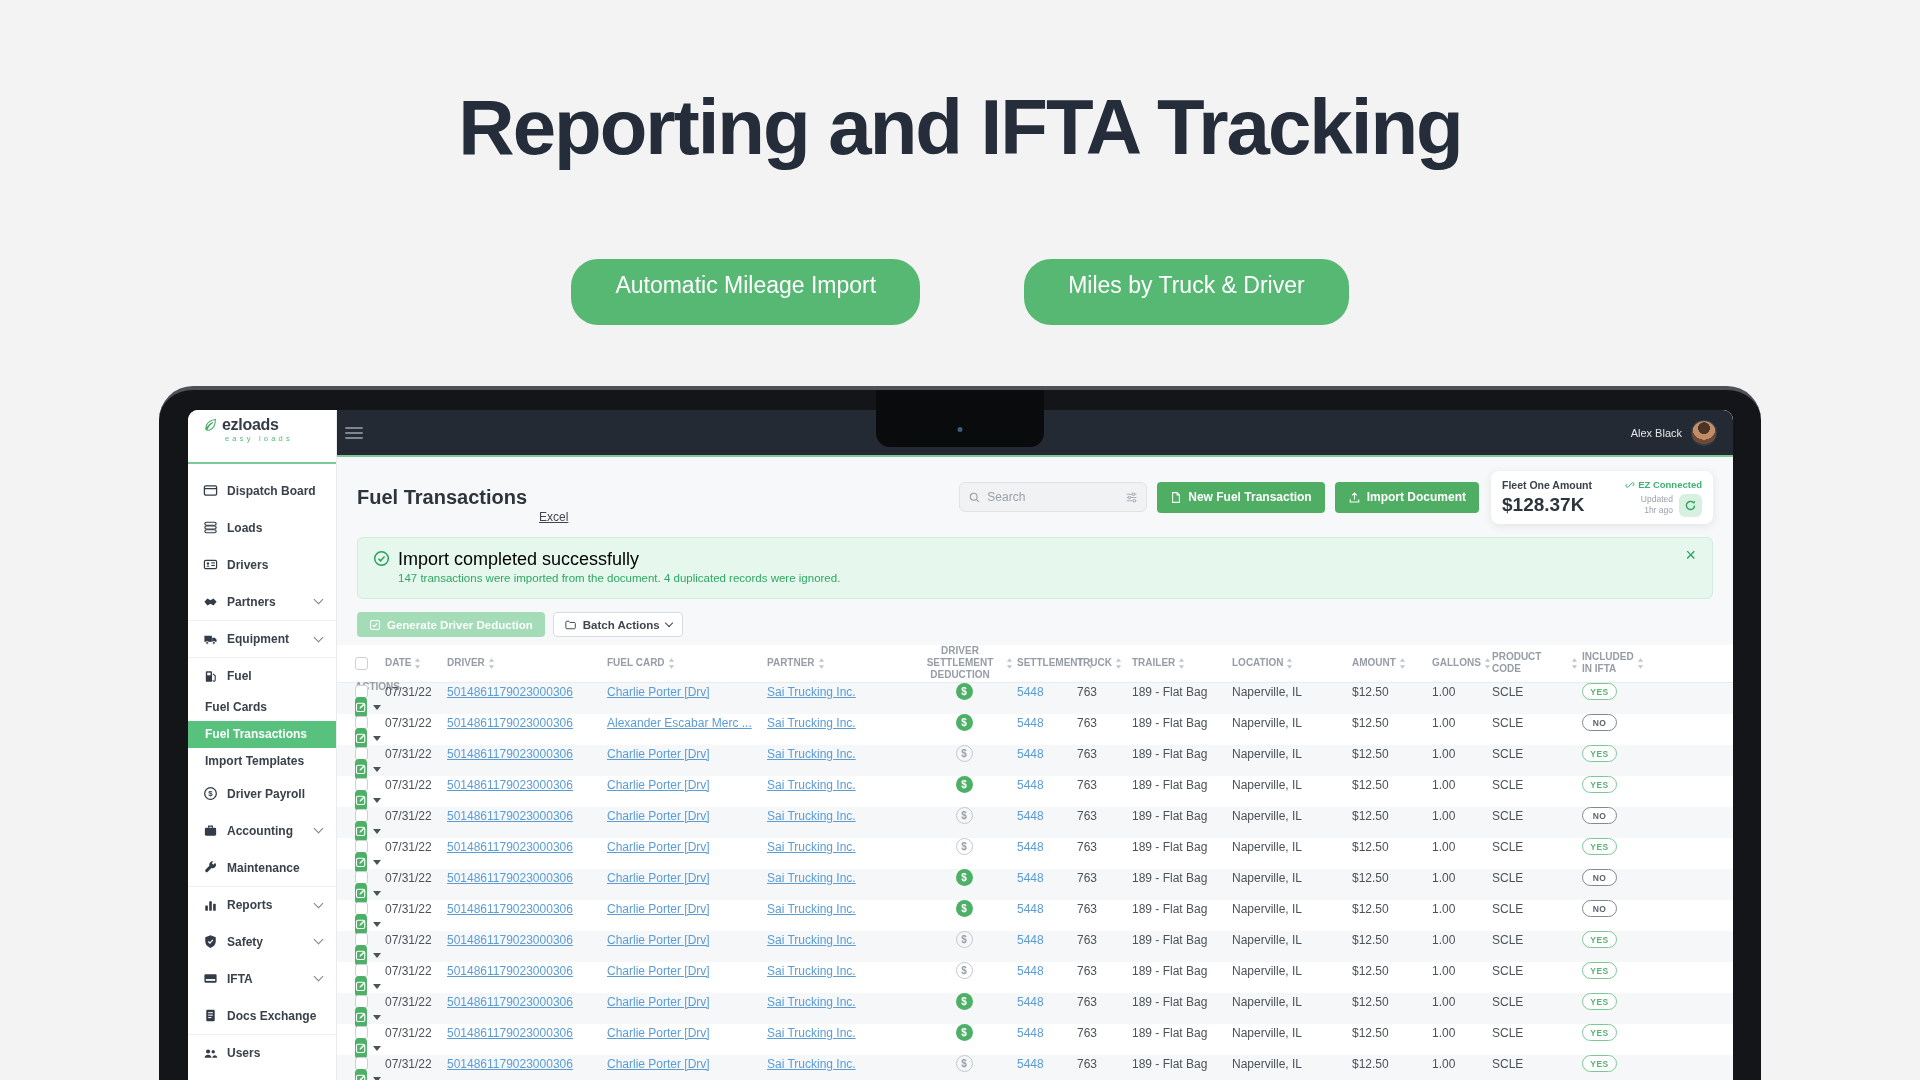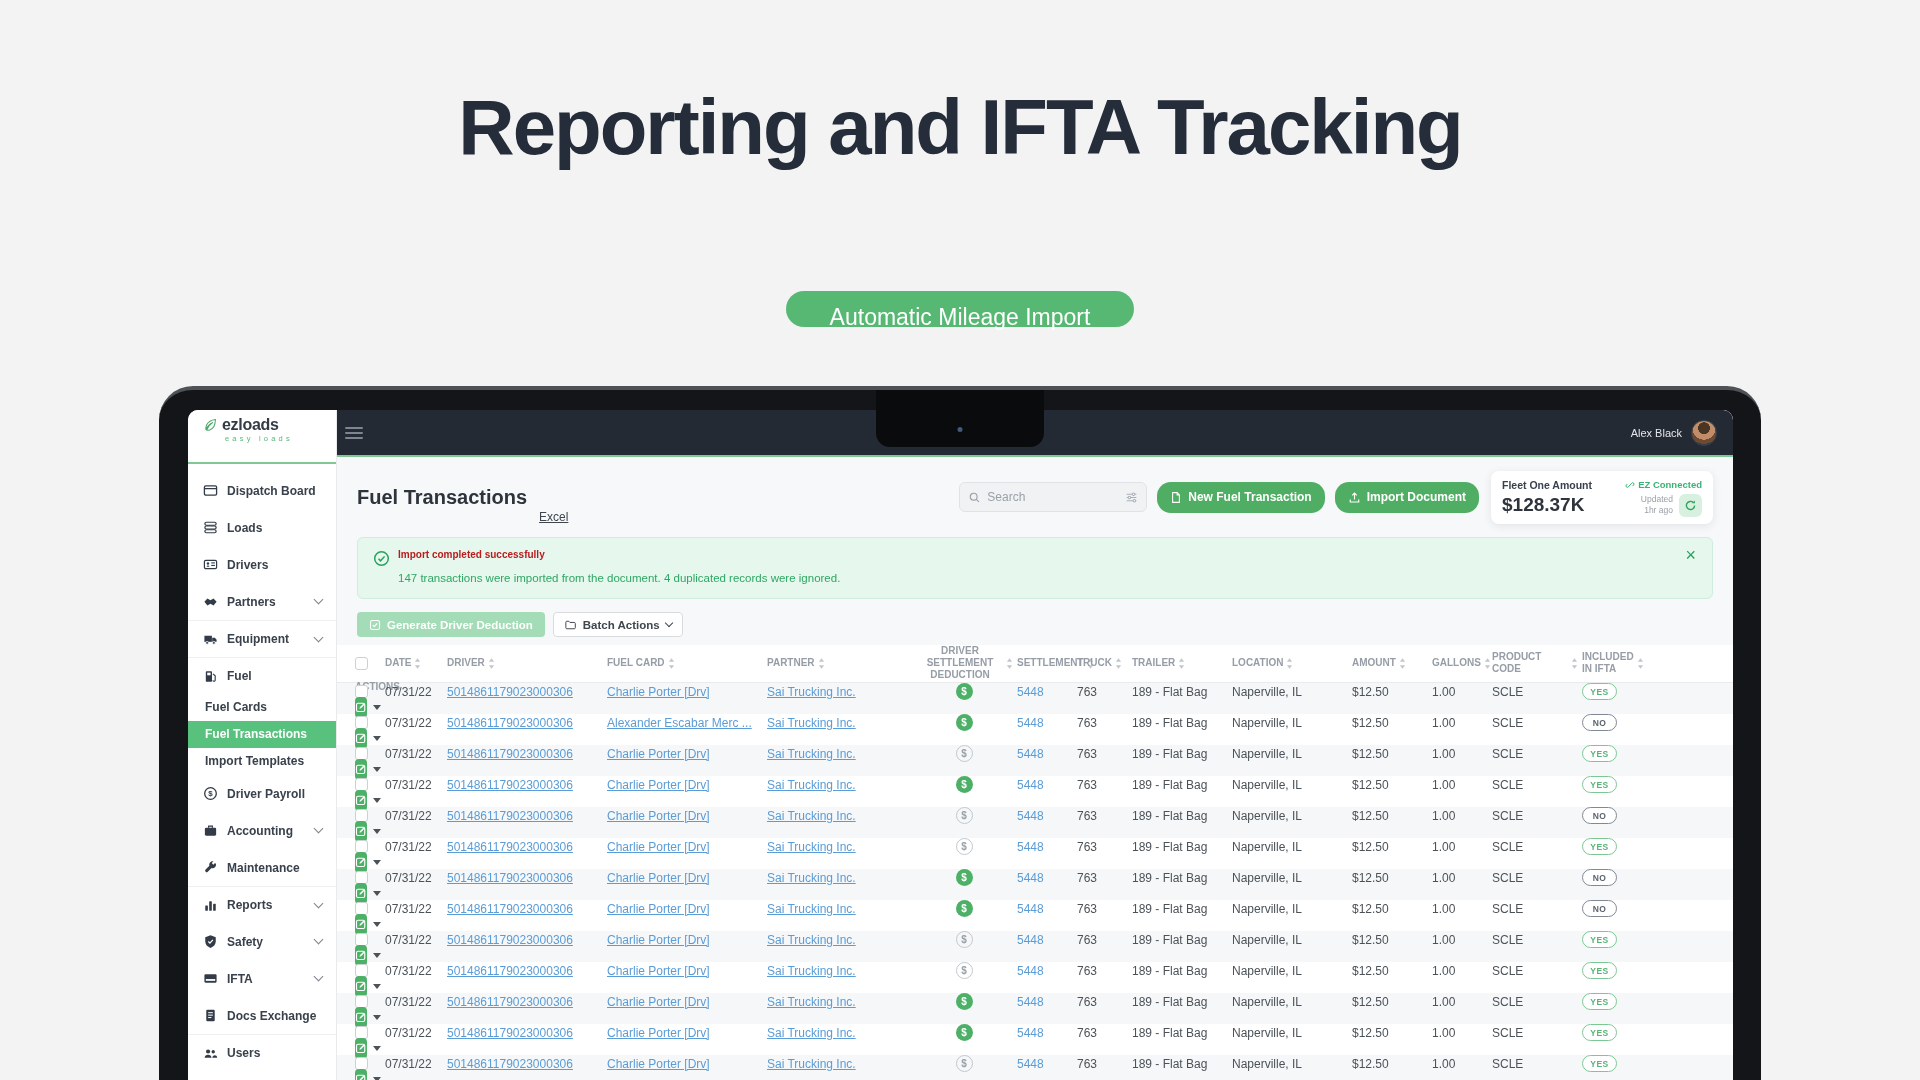--- a/index.html
+++ b/index.html
@@ -4,22 +4,22 @@
 <style>
   * { box-sizing: border-box; margin: 0; padding: 0; }
   html, body { width: 1920px; height: 1080px; overflow: hidden; }
   body { font-family: "Liberation Sans", "DejaVu Sans", sans-serif; background: #f2f3f2; position: relative; }
 
   
   .hero-title { position: absolute; top: 82px; left: 0; width: 100%; text-align: center;
     font-size: 78px; font-weight: bold; letter-spacing: -2px; color: #262d3a; }
   .pills { position: absolute; top: 259px; left: 0; width: 100%;
     display: flex; justify-content: center; gap: 104px; }
-  .pill { background: #57b874; color: #fff; height: 36px; line-height: 53px;
-    padding: 0 44px; border-radius: 27px; font-size: 23px; white-space: nowrap; margin-top: 32px; }
+  .pill { background: #57b874; color: #fff; height: 66px; line-height: 53px;
+    padding: 0 44px; border-radius: 27px; font-size: 23px; white-space: nowrap; }
 
   
   .laptop { position: absolute; left: 159px; top: 386px; width: 1602px; height: 840px;
     background: #141518; border-top: 4px solid #4e5257; border-radius: 34px 34px 0 0;
     padding: 20px 28px 0 29px; }
   .notch { position: absolute; left: 50%; top: 0; transform: translateX(-50%);
     width: 168px; height: 57px; background: #0a0b0c; border-radius: 0 0 14px 14px; z-index: 6; }
   .cam { position: absolute; left: 50%; top: 37px; transform: translateX(-50%);
     width: 5px; height: 5px; border-radius: 50%; background: #3e5a7d; }
   .screen { width: 100%; height: 900px; background: #fff; border-radius: 10px 10px 0 0;
@@ -59,38 +59,38 @@
   
   .page-head { height: 80px; flex: none; display: flex; align-items: center; padding: 0 20px; }
   .page-title { font-size: 20px; font-weight: bold; color: #2e343c; }
   .excel-link { font-size: 12px; color: #3f464e; text-decoration: underline; margin-left: 12px; cursor: pointer; margin-top: 39px; }
   .search-box { margin-left: auto; width: 188px; height: 30px; background: #f1f2f4;
     border: 1px solid #e0e3e6; border-radius: 6px; display: flex; align-items: center; padding: 0 8px; }
   .search-box input { flex: 1; border: 0; background: transparent; outline: none; font-size: 12px;
     color: #4a5158; min-width: 0; font-family: inherit; }
   .search-box input::placeholder { color: #9aa1a9; }
   .grn-btn { height: 31px; margin-left: 10px; background: #4fae63; color: #fff; border: 0;
-    border-radius: 14px; font-size: 12px; font-weight: bold; display: flex; align-items: center;
+    border-radius: 4px; font-size: 12px; font-weight: bold; display: flex; align-items: center;
     gap: 6px; padding: 0 13px; cursor: pointer; white-space: nowrap; font-family: inherit; }
   .fleet-card { margin-left: 12px; width: 222px; background: #fff; border-radius: 8px;
     box-shadow: 0 2px 8px rgba(40,50,60,.10); padding: 8px 11px 7px; flex: none; }
   .fleet-r1 { display: flex; align-items: center; justify-content: space-between; }
   .fleet-label { font-size: 10.5px; font-weight: bold; color: #39414c; }
   .fleet-conn { font-size: 9.5px; font-weight: bold; color: #3bb273; display: flex; align-items: center; gap: 3px; text-align: right; }
   .fleet-r2 { display: flex; align-items: center; margin-top: 3px; }
   .fleet-amount { font-size: 19px; font-weight: bold; color: #2e343c; flex: 1; }
   .fleet-upd { font-size: 8.5px; color: #9aa1a9; text-align: right; line-height: 1.25; margin-right: 6px; }
   .refresh-btn { width: 23px; height: 23px; border-radius: 6px; background: #d7f0e0; border: 0;
     display: flex; align-items: center; justify-content: center; cursor: pointer; color: #2fa25c; }
 
   
   .banner { margin: 0 20px; height: 62px; background: #e6f7ed; border: 1px solid #d0ecdc;
     border-radius: 6px; position: relative; flex: none; }
   .banner-ico { position: absolute; left: 15px; top: 12px; color: #27a25c; }
-  .banner-title { position: absolute; left: 40px; top: 11px; font-size: 10px; font-weight: bold; color: #b91c1c; }
+  .banner-title { position: absolute; left: 40px; top: 11px; font-size: 18px; font-weight: normal; color: #000000; }
   .banner-msg { position: absolute; left: 40px; top: 34px; font-size: 11.5px; color: #2fa763; }
   .banner-close { position: absolute; right: 16px; top: 8px; font-size: 18px; color: #27a25c; cursor: pointer; line-height: 1; }
 
   
   .toolbar { display: flex; gap: 8px; margin: 13px 20px 0; flex: none; }
   .gen-btn { height: 25px; background: #a3dcb6; color: #fff; border: 0; border-radius: 4px;
     font-size: 11.5px; font-weight: bold; display: flex; align-items: center; gap: 6px;
     padding: 0 12px; cursor: default; font-family: inherit; }
   .batch-btn { height: 25px; background: #fff; color: #3f464e; border: 1px solid #d9dcdf; border-radius: 4px;
     font-size: 11.5px; font-weight: bold; display: flex; align-items: center; gap: 6px;
@@ -126,20 +126,21 @@
     display: flex; align-items: center; justify-content: center; cursor: pointer; }
   .caret { width: 0; height: 0; border-left: 4px solid transparent; border-right: 4px solid transparent;
     border-top: 5px solid #4b5258; margin-left: 6px; cursor: pointer; }
 </style>
 </head>
 <body>
 
 <h1 class="hero-title">Reporting and IFTA Tracking</h1>
 <div class="pills">
   <span class="pill">Automatic Mileage Import</span>
+  <span class="pill">Miles by Truck &amp; Driver</span>
 </div>
 
 <div class="laptop">
   <div class="screen">
 
     <aside class="sidebar">
       <div class="logo-block">
         <div class="logo-row">
           <span style="display:flex;">
             <svg width="16" height="16" viewBox="0 0 20 20">

